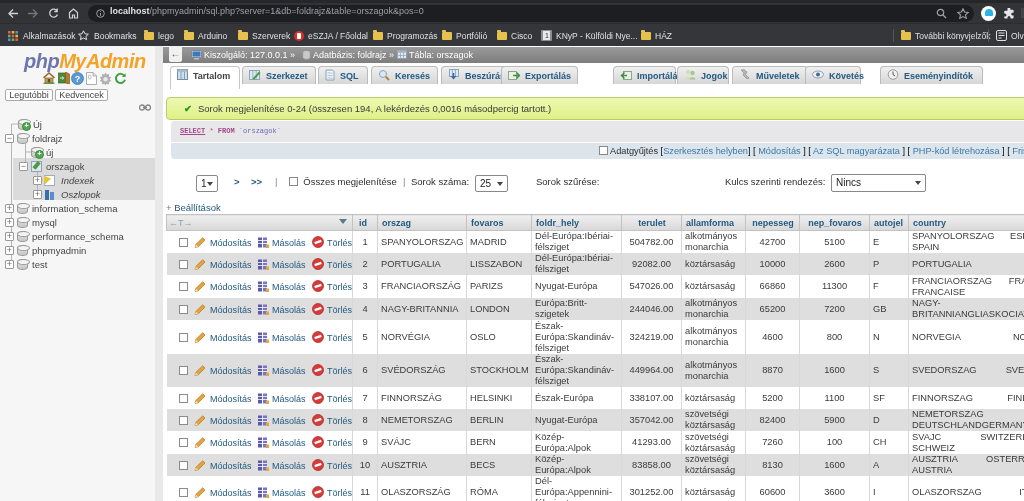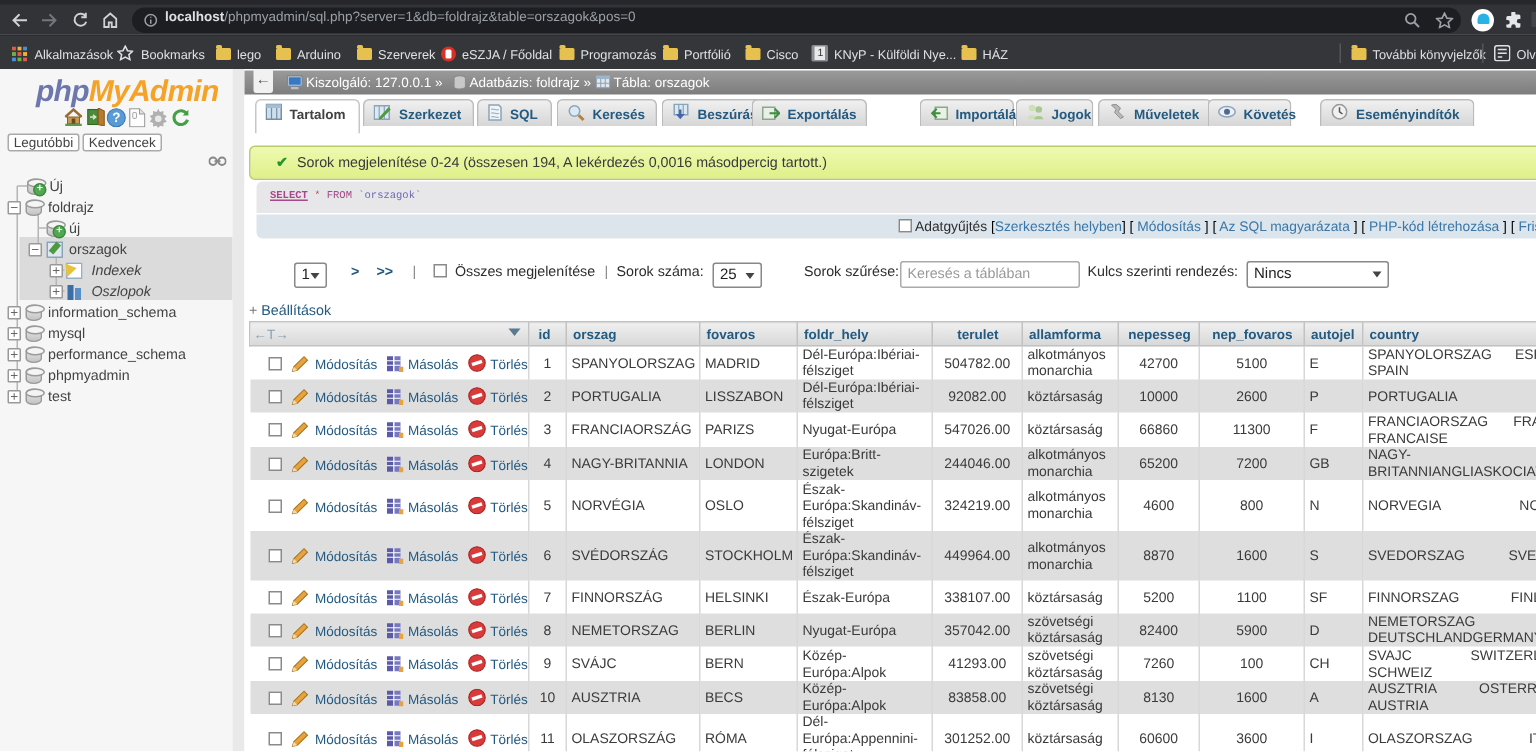--- a/index.html
+++ b/index.html
@@ -322,35 +322,34 @@
           </svg></span>Műveletek</div>
   <div class="tab" style="left:642px;width:56px"><span class="ti"><svg width="12" height="11">
             <ellipse cx="6" cy="5.5" rx="5.5" ry="3.5" fill="#eef" stroke="#8aa4b8"></ellipse>
             <circle cx="6" cy="5.5" r="2" fill="#4a6e8a"></circle>
           </svg></span>Követés</div>
   <div class="tab" style="left:717px;width:103px"><span class="ti"><svg width="12" height="11">
             <circle cx="6" cy="5.5" r="4.8" fill="#f0f0f0" stroke="#999"></circle>
             <path d="M6 2.5 V5.5 L8 7" stroke="#555" fill="none"></path>
           </svg></span>Eseményindítók</div>
   <div id="succ"><span class="chk">✔</span>Sorok megjelenítése 0-24 (összesen 194, A lekérdezés 0,0016 másodpercig tartott.)</div>
-  <div id="sql"><span style="color:#a8488a;text-decoration:underline;font-weight:bold">SELECT</span> <span style="color:#c05050">*</span> <span style="color:#a8488a;font-weight:normal">FROM</span> <span style="color:#6a6ab8">`orszagok`</span></div>
+  <div id="sql"><span style="color:#a8488a;text-decoration:underline;font-weight:bold">SELECT</span> <span style="color:#c05050">*</span> <span style="color:#a8488a;font-weight:bold">FROM</span> <span style="color:#6a6ab8">`orszagok`</span></div>
   <div id="opts">
         <span style="position:absolute;left:428px"><span class="cb" style="vertical-align:-1px"></span> Adatgyűjtés <span style="color:#000">[</span><a>Szerkesztés helyben</a><span style="color:#000">]</span> <span style="color:#000">[</span> <a>Módosítás</a> <span style="color:#000">]</span> <span style="color:#000">[</span> <a>Az SQL magyarázata</a> <span style="color:#000">]</span> <span style="color:#000">[</span> <a>PHP-kód létrehozása</a> <span style="color:#000">]</span> <span style="color:#000">[</span> <a>Frissítés</a> </span>
       </div>
   <div id="pager">
    <div class="sel" style="left:33px;top:2px;width:22px;height:17px">1</div>
    <span class="abs" style="left:71px;top:3px;font-weight:bold;color:#235a81">&gt;</span>
    <span class="abs" style="left:88px;top:3px;font-weight:bold;color:#235a81">&gt;&gt;</span>
    <span class="abs" style="left:112px;top:3px;color:#888">|</span>
    <span class="abs" style="left:126px;top:3px"><span class="cb"></span>&nbsp; Összes megjelenítése</span>
    <span class="abs" style="left:240px;top:3px;color:#888">|</span>
    <span class="abs" style="left:248px;top:3px">Sorok száma:</span>
    <div class="sel" style="left:312px;top:2px;width:33px;height:17px">25</div>
    <span class="abs" style="left:373px;top:3px">Sorok szűrése:</span>
-   <div style="position:absolute;left:437px;top:1px;width:120px;height:18px;border:1px solid #aaa;background:#fff;border-radius:2px;font-size:9.5px;color:#999;line-height:16px;padding-left:4px">Keresés a táblában</div>
    <span class="abs" style="left:562px;top:3px">Kulcs szerinti rendezés:</span>
    <div class="sel" style="left:668px;top:1px;width:95px;height:18px">Nincs</div>
   </div>
   <div id="bealit"><span class="plus">+</span> Beállítások</div>
   <div id="tblwrap">
   <table>
    <colgroup>
             <col style="width:186px">
             <col style="width:25px">
             <col style="width:89px">

